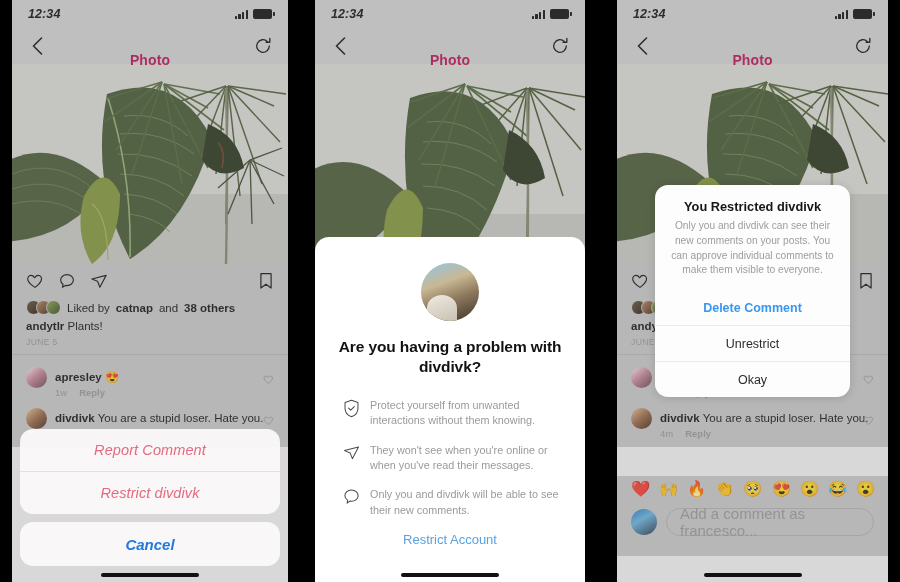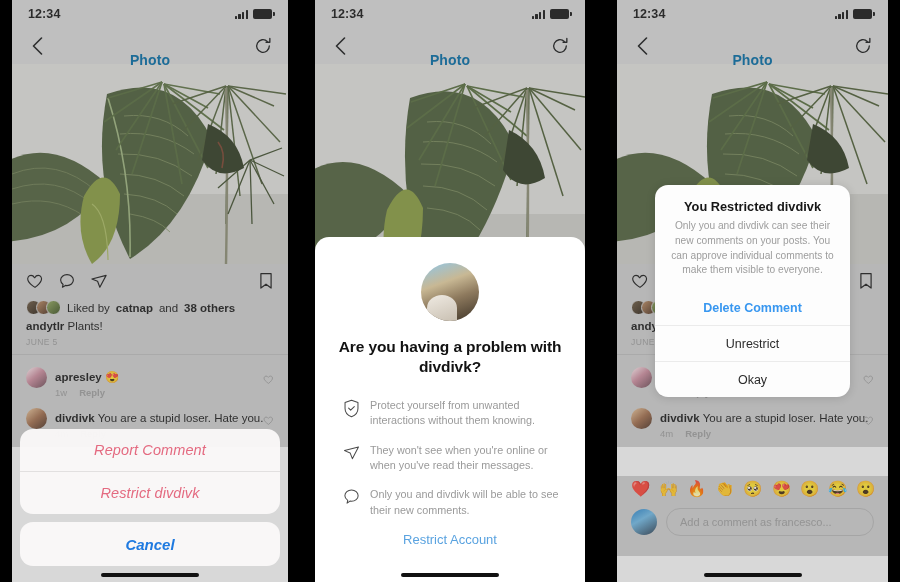--- a/index.html
+++ b/index.html
@@ -21,36 +21,36 @@
   #panel3 { left: 617px; width: 271px; }
 
   .screen { position: relative; width: 100%; height: 100%; background: #f4f4f4; overflow: hidden; }
 
   
   .statusbar {
     height: 28px; background: #d4d4d4;
     display: flex; align-items: center; justify-content: space-between;
     padding: 0 16px; position: relative; z-index: 4;
   }
-  .sb-time { font-size: 12.5px; font-weight: 700; color: #161616; letter-spacing: .1px; }
+  .sb-time { font-size: 12.5px; font-weight: 700; color: #161616; letter-spacing: .1px; font-style: italic; }
   .sb-right { display: flex; align-items: center; gap: 5px; }
   .sig { display: flex; align-items: flex-end; gap: 1.2px; height: 10px; }
   .sig i { display:block; width: 2.4px; background: #161616; border-radius: .5px; }
   .sig i:nth-child(1){height:3.5px}.sig i:nth-child(2){height:5.5px}
   .sig i:nth-child(3){height:7.5px}.sig i:nth-child(4){height:9.5px}
   .batt { width: 19px; height: 9.5px; background: #161616; border-radius: 2px; position: relative; }
   .batt:after { content:""; position:absolute; right:-2.6px; top:2.8px; width:1.8px; height:4px; background:#161616; border-radius:0 1px 1px 0;}
 
   
   .navbar {
     height: 36px; background: #d4d4d4;
     display: flex; align-items: center; justify-content: space-between;
     padding: 0 14px; position: relative; z-index: 4;
   }
-  .nav-title { font-size: 14px; font-weight: 700; color: #0369a1; letter-spacing:.1px;margin-top:28px; }
+  .nav-title { font-size: 14px; font-weight: 700; color: #be185d; letter-spacing:.1px;margin-top:28px; }
   .icon-btn { width: 22px; height: 22px; display: flex; align-items: center; justify-content: center; }
   .icon-btn svg { display:block; }
 
   
   .photo { position: relative; width: 100%; height: 200px; overflow: hidden; background: #cfd0cb; }
   .photo svg { position:absolute; inset:0; width:100%; height:100%; display:block; }
 
   
   .feed { background: #c9c9c9; padding: 0 0 4px 0; }
   .action-row {
@@ -154,21 +154,21 @@
   .emoji-bar {
     display:flex; align-items:center; justify-content:space-between;
     padding: 4px 12px 4px 14px; font-size: 15.5px; background:#c9c9c9;
     overflow:hidden;
   }
   .composer { display:flex; align-items:center; gap: 9px; padding: 6px 14px 4px 14px; background:#c9c9c9; }
   .composer .avatar { width: 26px; height: 26px; flex: 0 0 26px; }
   .comment-input {
     flex:1; height: 28px; border: 1px solid #b3b3b3; border-radius: 16px;
     display:flex; align-items:center; padding: 0 13px;
-    font-size: 11px; color: #9c9c9c; background: transparent;
+    font-size: 15px; color: #9c9c9c; background: transparent;
   }
 
   
   .home-ind {
     position: absolute; left: 50%; transform: translateX(-50%);
     bottom: 5px; width: 98px; height: 4px; background: #111; border-radius: 3px; z-index: 9;
   }
   .bottom-pad { height: 16px; background: #c9c9c9; }
 </style>
 </head>

